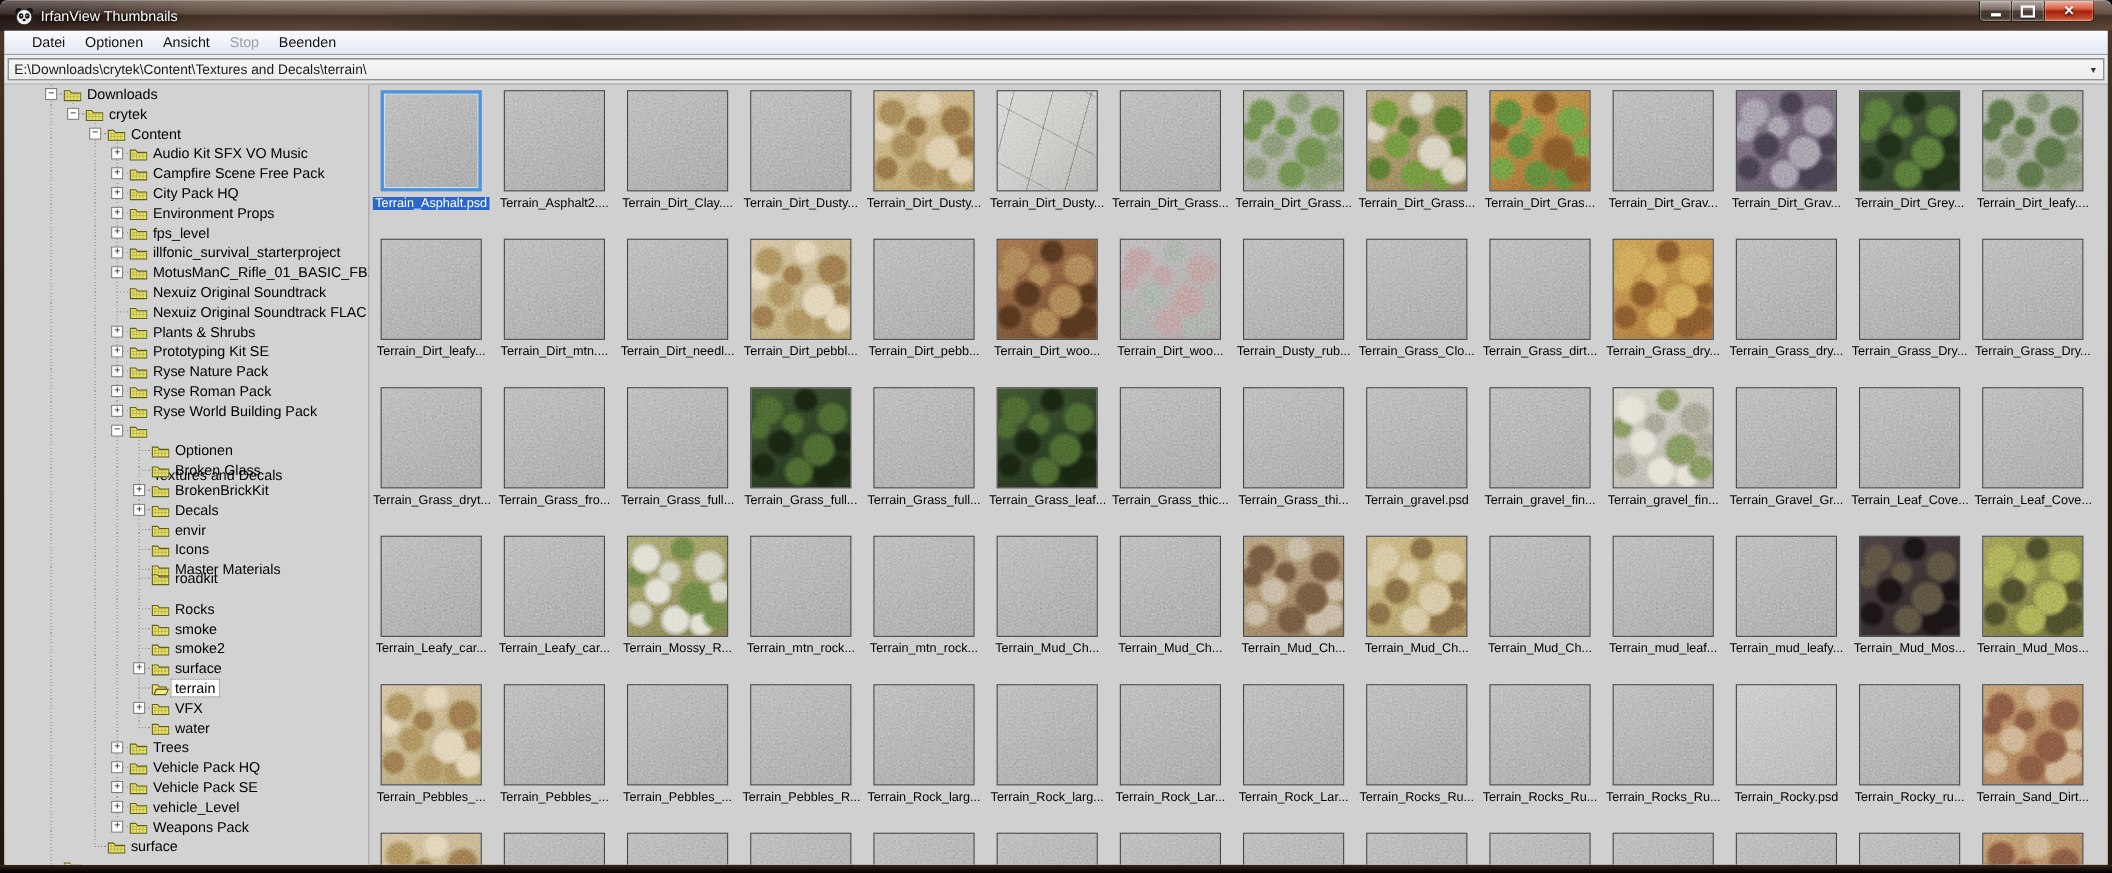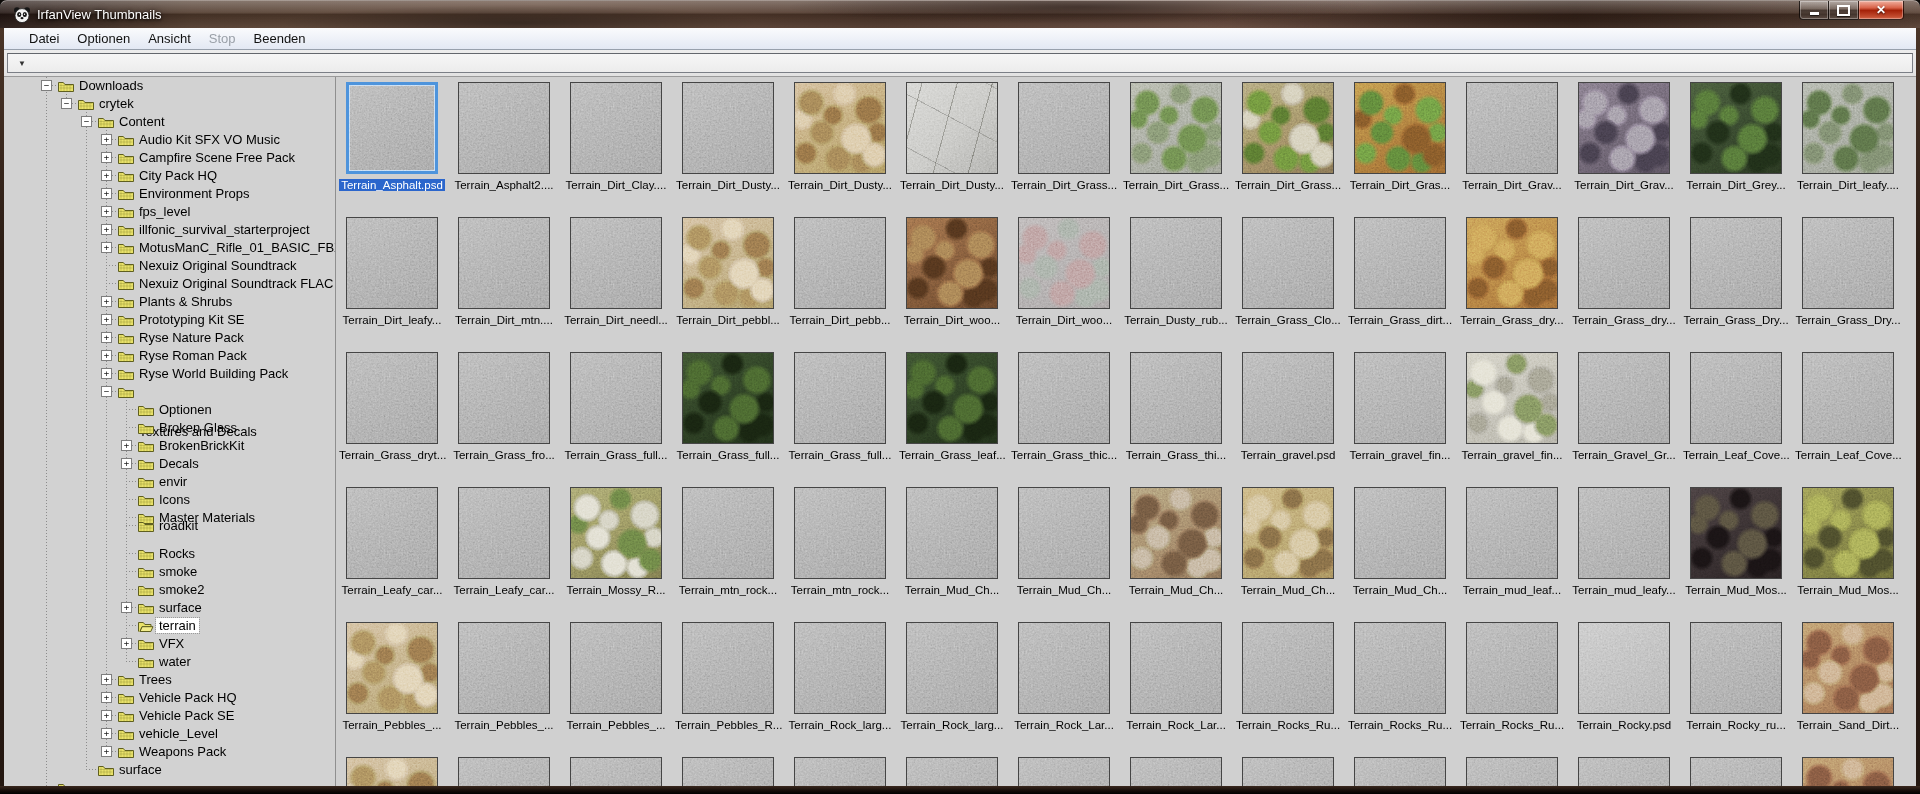--- a/index.html
+++ b/index.html
@@ -124,20 +124,21 @@
     <div class="menubar">
         <div class="mitem">Datei</div>
         <div class="mitem">Optionen</div>
         <div class="mitem">Ansicht</div>
         <div class="mitem disabled">Stop</div>
         <div class="mitem">Beenden</div>
       </div>
 
     <div class="addressrow">
       <div class="combo">
+        <span class="val">E:\Downloads\crytek\Content\Textures and Decals\terrain\</span>
         <span class="drop">▼</span>
       </div>
     </div>
 
     <div class="content">
       <div class="treepane">
           <div class="vguide" style="left: 42px; top: 0px; height: 711px;"></div>
           <div class="vguide" style="left: 62px; top: 14px; height: 13px;"></div>
           <div class="vguide" style="left: 82px; top: 32px; height: 661px;"></div>
           <div class="vguide" style="left: 102px; top: 50px; height: 625px;"></div>

